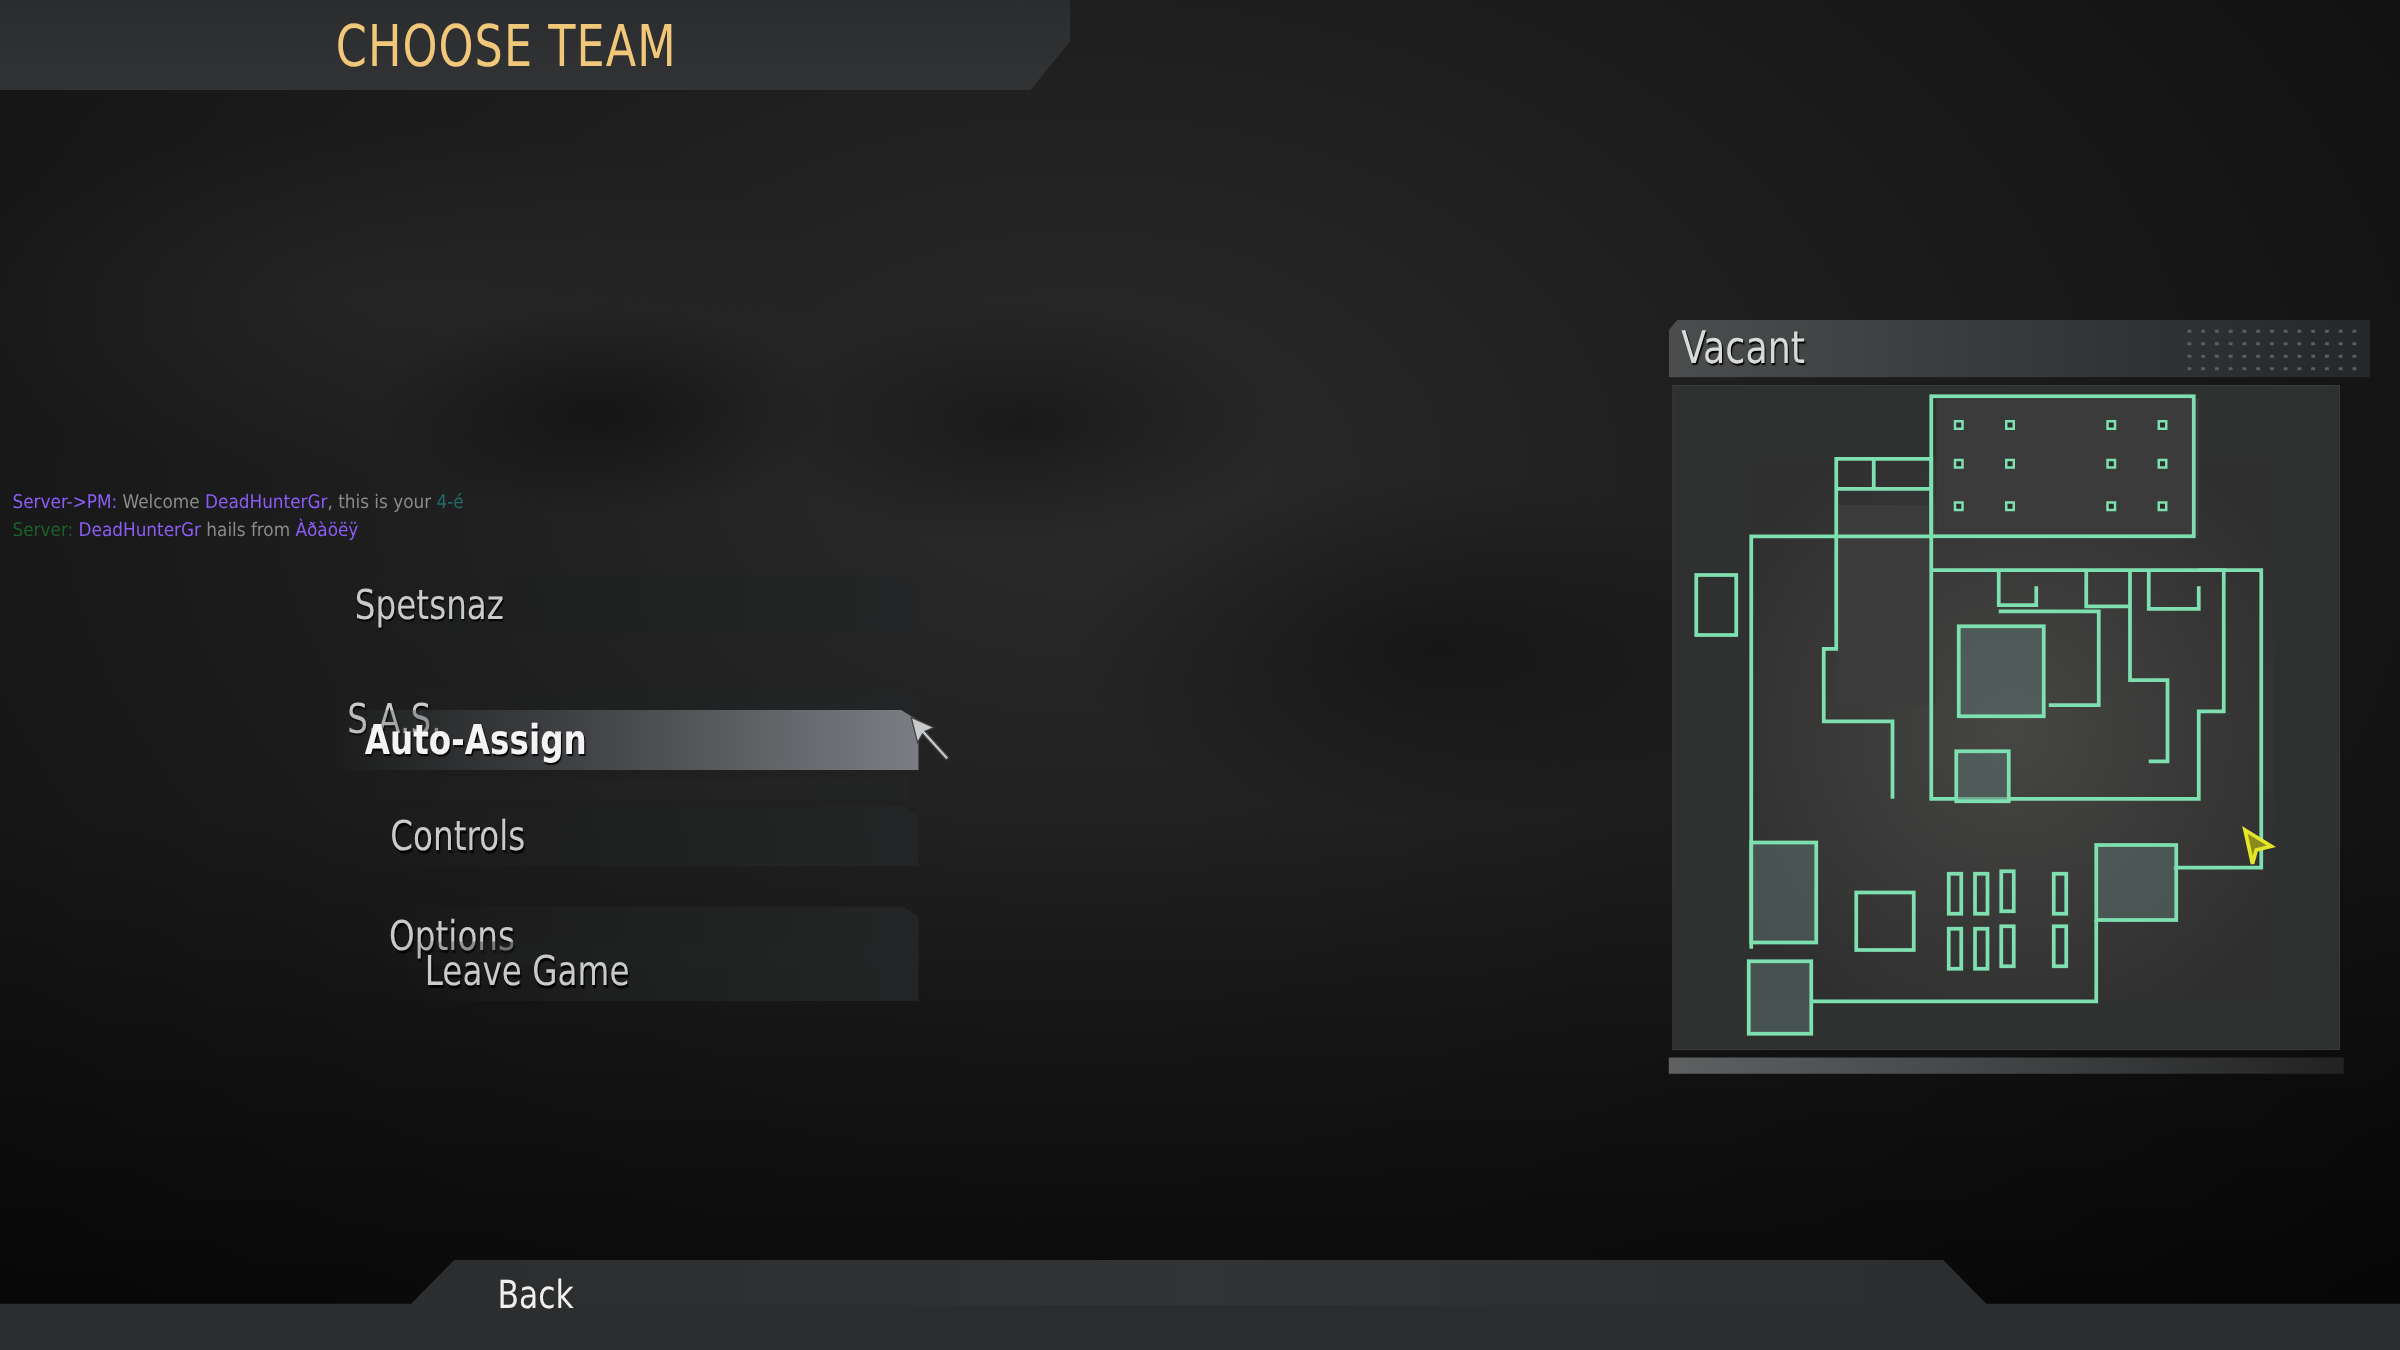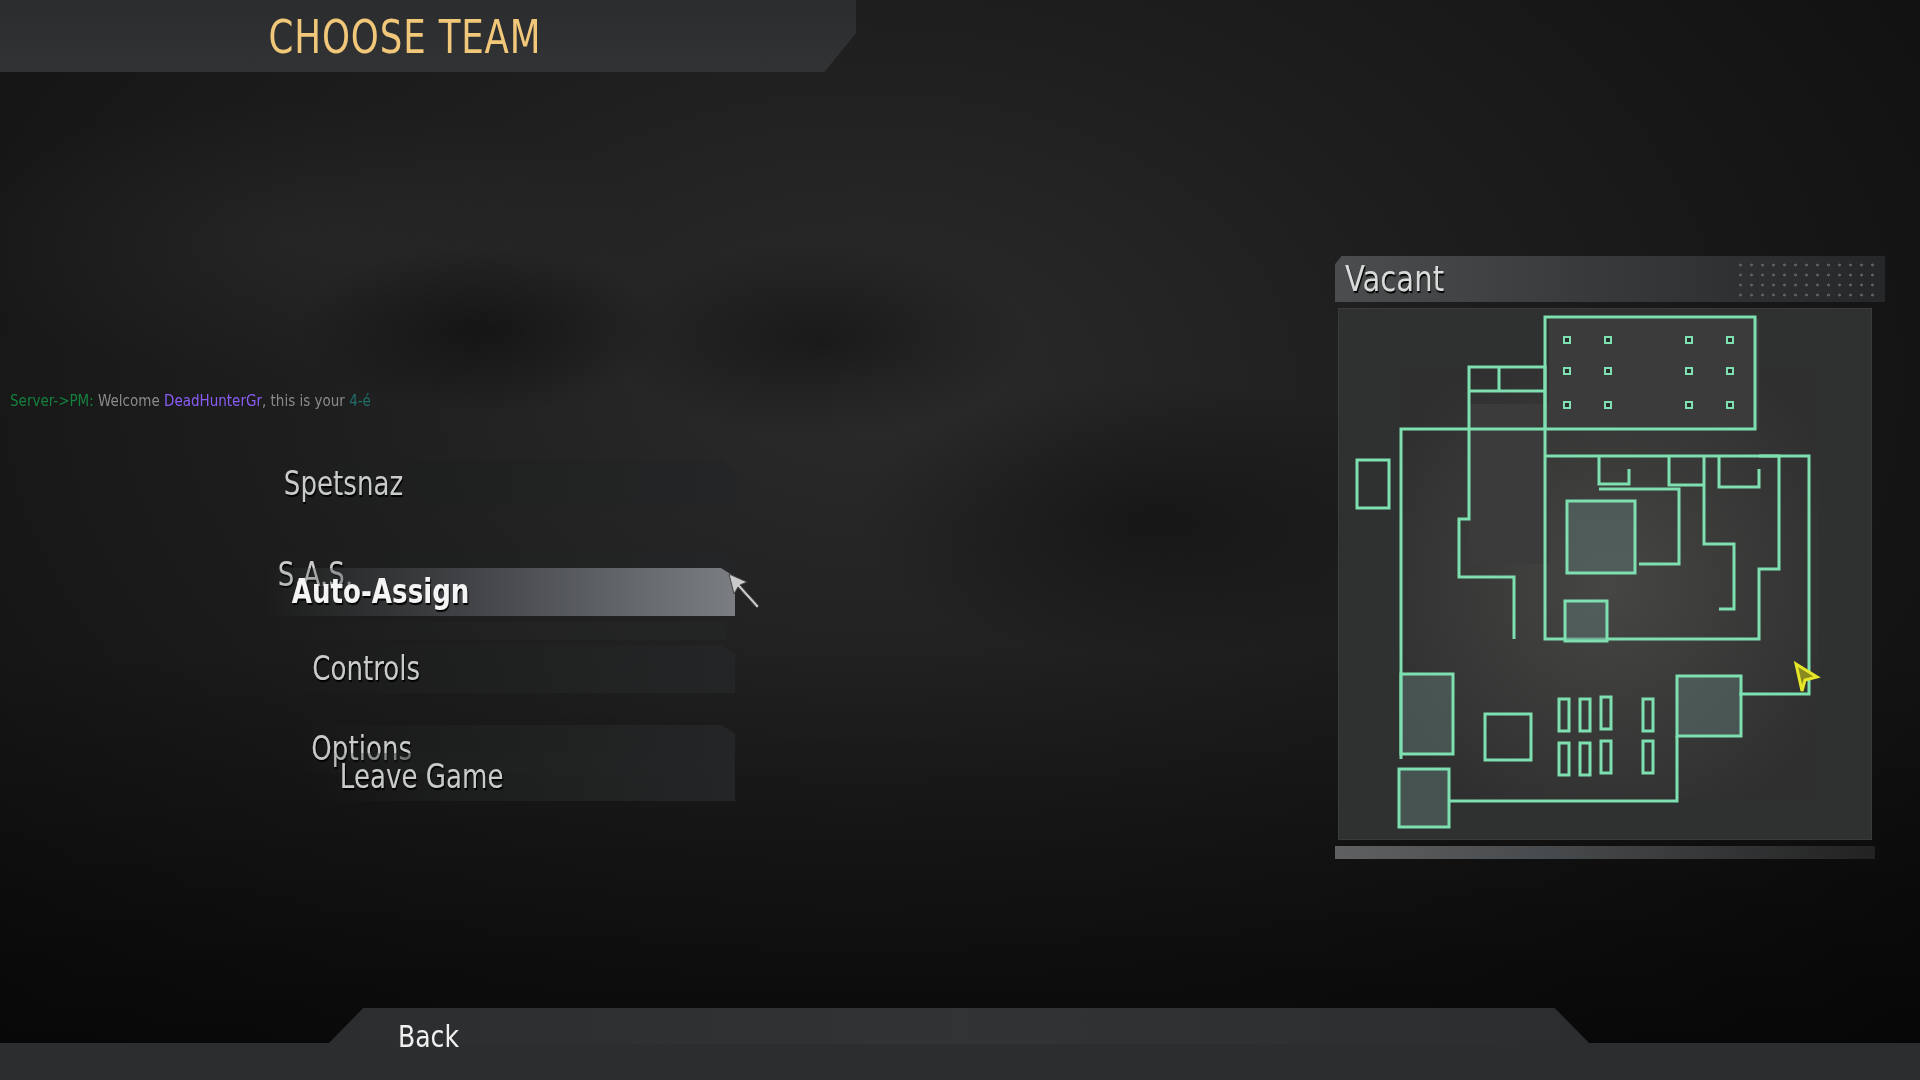--- a/index.html
+++ b/index.html
@@ -15,34 +15,34 @@
       linear-gradient(180deg, rgba(0,0,0,0) 60%, rgba(0,0,0,.55) 100%);}
   .fps{position:absolute;left:0;top:0;background:#000;color:#4ddb3a;font-size:9px;padding:0 2px;line-height:11px;
     font-family:"DejaVu Sans",sans-serif;}
   .title-bar{position:absolute;left:0;top:0;width:856px;height:72px;
     background:linear-gradient(180deg,#2b2c2e 0%,#323335 100%);
     clip-path:polygon(0 0,100% 0,100% 46%,96.3% 100%,0 100%);}
   .title{position:absolute;left:0;width:810px;top:10px;text-align:center;color:#f1c77a;font-size:46px;
     letter-spacing:1px;font-family:"DejaVu Sans Condensed","DejaVu Sans",sans-serif;transform:scaleX(.86);transform-origin:center;}
   .chat{position:absolute;left:10px;top:390px;font-size:15px;line-height:22.5px;color:#8a8c8a;width:420px;
     font-family:"DejaVu Sans Condensed","DejaVu Sans",sans-serif;}
-  .chat .c-pm{color:#15803d;} .c-name{color:#8b5cf6;} .c-num{color:#1f6e6b;} .c-srv{color:#1c5f2a;}
+  .chat .c-pm{color:#8b5cf6;} .c-name{color:#8b5cf6;} .c-num{color:#1f6e6b;} .c-srv{color:#1c5f2a;}
   .menu-btn{position:absolute;right:1185px;height:48px;
     background:linear-gradient(90deg,rgba(30,31,31,0) 0%,rgba(30,31,31,.85) 35%,#242526 100%);
     clip-path:polygon(0 0,97% 0,100% 18%,100% 100%,0 100%);
     color:#c9cbcb;font-size:33px;line-height:48px;cursor:pointer;
     text-shadow:1px 2px 1px #000;}
   .menu-btn span{display:inline-block;padding-right:21px;transform:scaleX(.88);transform-origin:right;}
   .menu-btn.active{background:linear-gradient(90deg,rgba(70,72,74,0) 0%,#3e4043 40%,#7a7e82 100%);color:#f4f4f4;font-weight:bold;}
   .spacer{position:absolute;right:1193px;top:622px;width:460px;height:18px;
     background:linear-gradient(90deg,rgba(30,31,31,0) 0%,#232424 100%);}
   .cursor-left{position:absolute;left:727px;top:572px;}
   .map-header{position:absolute;left:1335px;top:256px;width:550px;height:46px;
     background:linear-gradient(90deg,#4b4d4f 0%,#393a3b 45%,#262728 100%);
-    clip-path:polygon(1.2% 0,100% 0,100% 100%,0 100%,0 18%);}
+    clip-path:polygon(1.2% 0,100% 0,100% 100%,0 100%,0 18%);padding-left:11px;}
   .map-header .dots{position:absolute;right:10px;top:4px;width:140px;height:38px;
     background-image:radial-gradient(circle,#5b5d5f 1.4px,transparent 1.6px);background-size:11px 10px;}
   .map-title{position:absolute;left:10px;top:2px;color:#d9dbdb;font-size:36px;text-shadow:1px 2px 1px #000;
     transform:scaleX(.9);transform-origin:left;}
   .map-box{position:absolute;left:1338px;top:308px;width:532px;height:530px;background:#2d2e2e;border:1px solid #3a3b3b;}
   .map-bottom{position:absolute;left:1335px;top:846px;width:540px;height:13px;
     background:linear-gradient(90deg,#5e6062 0%,#474a4c 40%,#222 100%);}
   .back-bar{position:absolute;left:0;top:1043px;width:1920px;height:37px;background:#2c2d2f;}
   .back-tab{position:absolute;left:328px;top:1008px;width:1262px;height:36px;background:linear-gradient(90deg,#2c2d2f,#323335,#2c2d2f);
     clip-path:polygon(2.8% 0,97.2% 0,100% 100%,0 100%);}
@@ -56,20 +56,23 @@
 
 <div class="fps">90 FPS</div>
 
 <div class="title-bar">
   <div class="title">CHOOSE TEAM</div>
 </div>
 
 <div class="chat">
   <div>
     <span class="c-pm">Server-&gt;PM:</span><span> Welcome </span><span class="c-name">DeadHunterGr</span><span>, this is your </span><span class="c-num">4-é</span>
+  </div>
+  <div>
+    <span class="c-srv">Server:</span> <span class="c-name">DeadHunterGr</span><span> hails from </span><span class="c-name">Àðàöëÿ</span>
   </div>
 </div>
 
 <div class="menu-btn" style="top:460px;width:470px;"><span>Spetsnaz</span></div>
 <div class="menu-btn" style="top:514px;width:470px;margin-top:37px;"><span>S.A.S.</span></div>
 <div class="menu-btn active" style="top:568px;width:470px;"><span>Auto-Assign</span></div>
 <div class="spacer"></div>
 <div class="menu-btn" style="top:645px;width:440px;"><span>Controls</span></div>
 <div class="menu-btn" style="top:725px;width:440px;"><span>Options</span></div>
 <div class="menu-btn" style="top:753px;width:420px;"><span>Leave Game</span></div>

